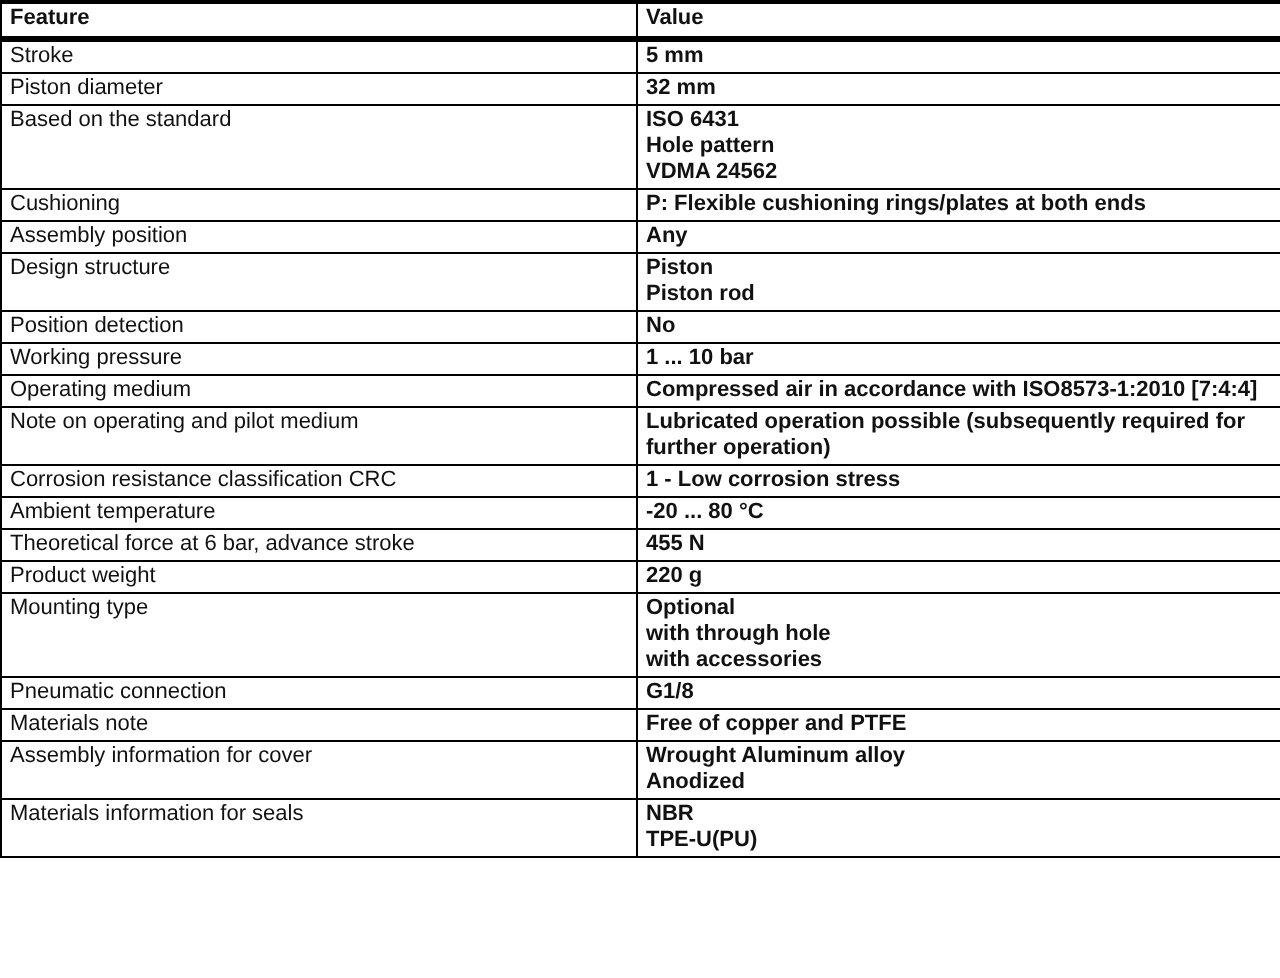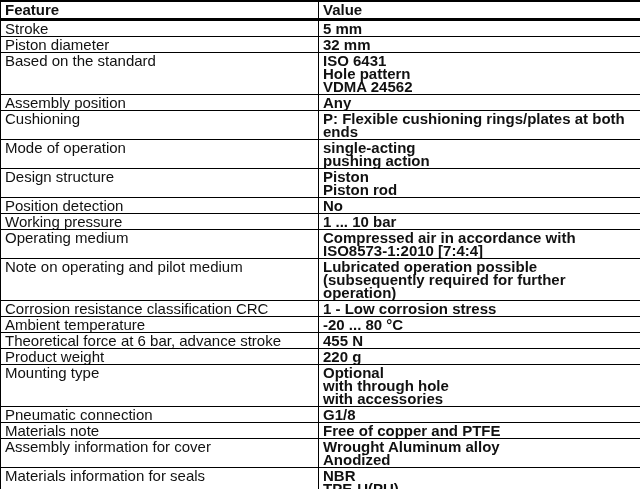--- a/index.html
+++ b/index.html
@@ -23,21 +23,21 @@
   col.feature-col { width: 318px; }
   col.value-col  { width: 322px; }
   thead tr {
     border-top: 2.5px solid #000;
     border-bottom: 3px solid #000;
   }
   tbody tr {
     border-bottom: 1.5px solid #000;
   }
   th, td {
-    font-size: 15px;
+    font-size: 11px;
     line-height: 13px;
     color: #111111;
     text-align: left;
     vertical-align: top;
     padding: 1px 3px 1px 4px;
     overflow: hidden;
   }
   th {
     font-weight: bold;
     height: 14px;
@@ -76,36 +76,29 @@
       </tr>
       <tr>
         <td class="feature-cell">Based on the standard</td>
         <td class="value-cell">
           <div>ISO 6431</div>
           <div>Hole pattern</div>
           <div>VDMA 24562</div>
         </td>
       </tr>
       <tr>
-        <td class="feature-cell">Assembly position</td>
-        <td class="value-cell">
-          <div>Any</div>
-        </td>
-      </tr>
-      <tr>
         <td class="feature-cell">Cushioning</td>
         <td class="value-cell">
           <div>P: Flexible cushioning rings/plates at both ends</div>
         </td>
       </tr>
       <tr>
-        <td class="feature-cell">Mode of operation</td>
+        <td class="feature-cell">Assembly position</td>
         <td class="value-cell">
-          <div>single-acting</div>
-          <div>pushing action</div>
+          <div>Any</div>
         </td>
       </tr>
       <tr>
         <td class="feature-cell">Design structure</td>
         <td class="value-cell">
           <div>Piston</div>
           <div>Piston rod</div>
         </td>
       </tr>
       <tr>

